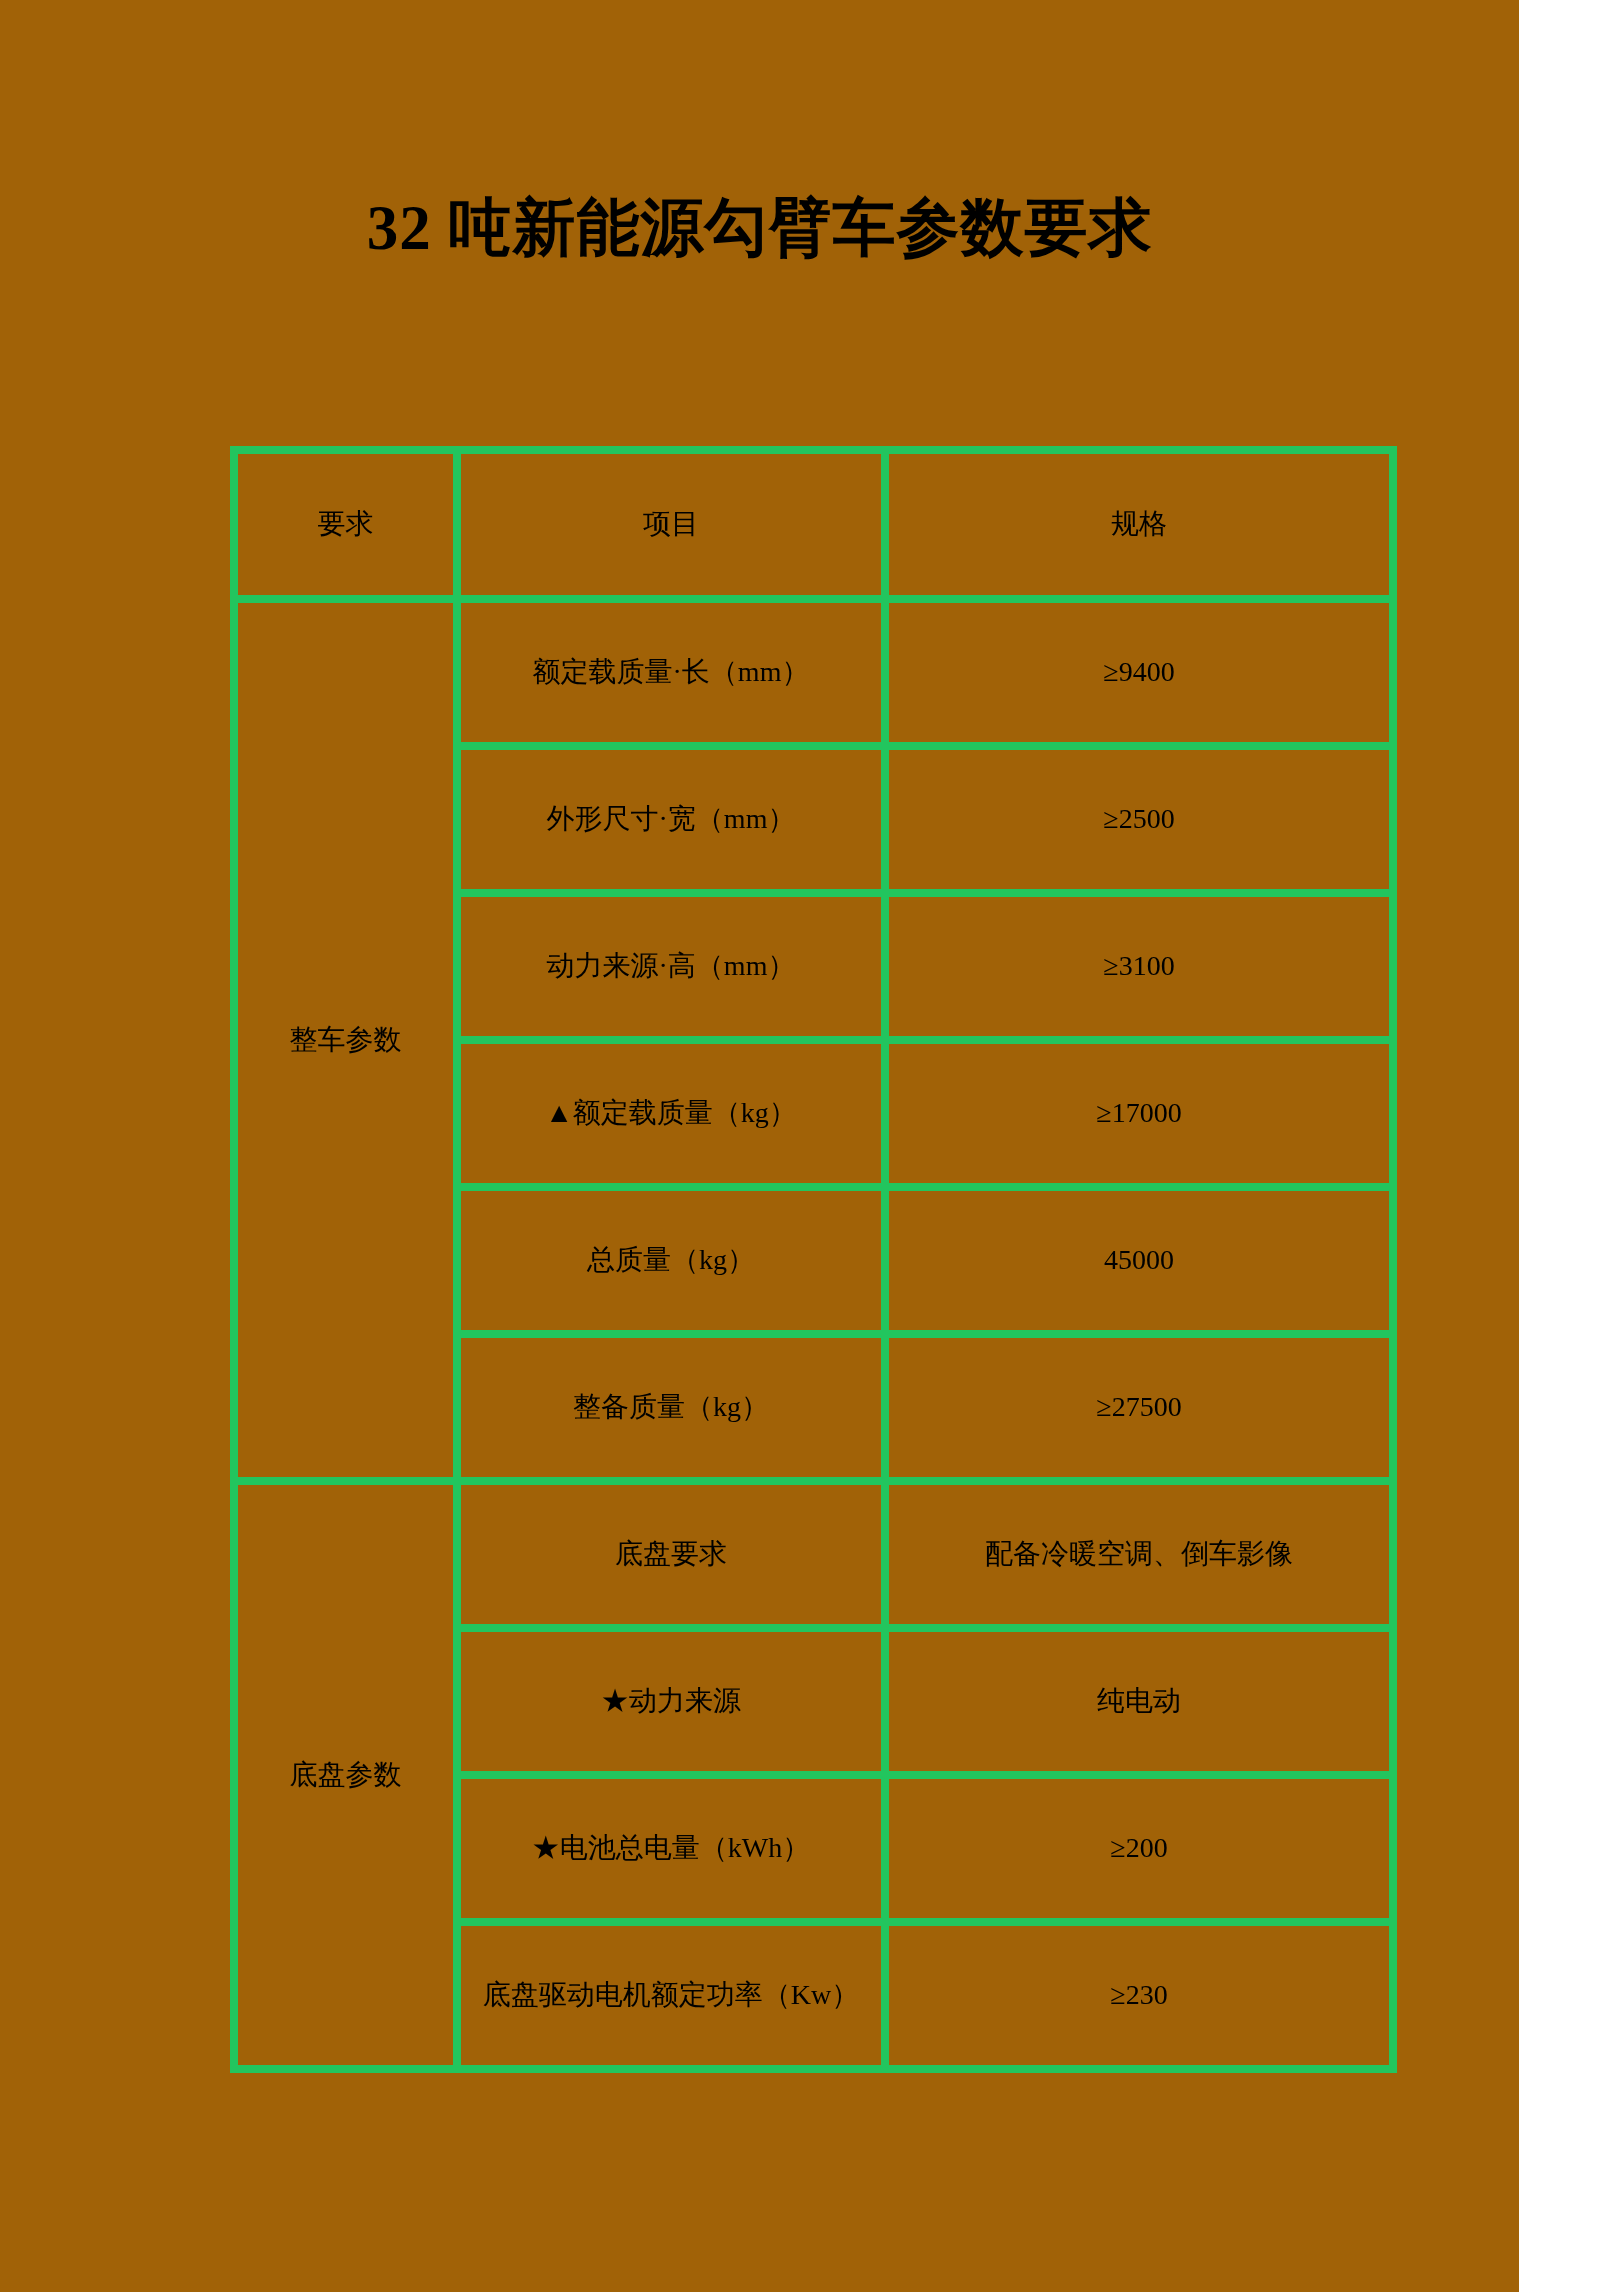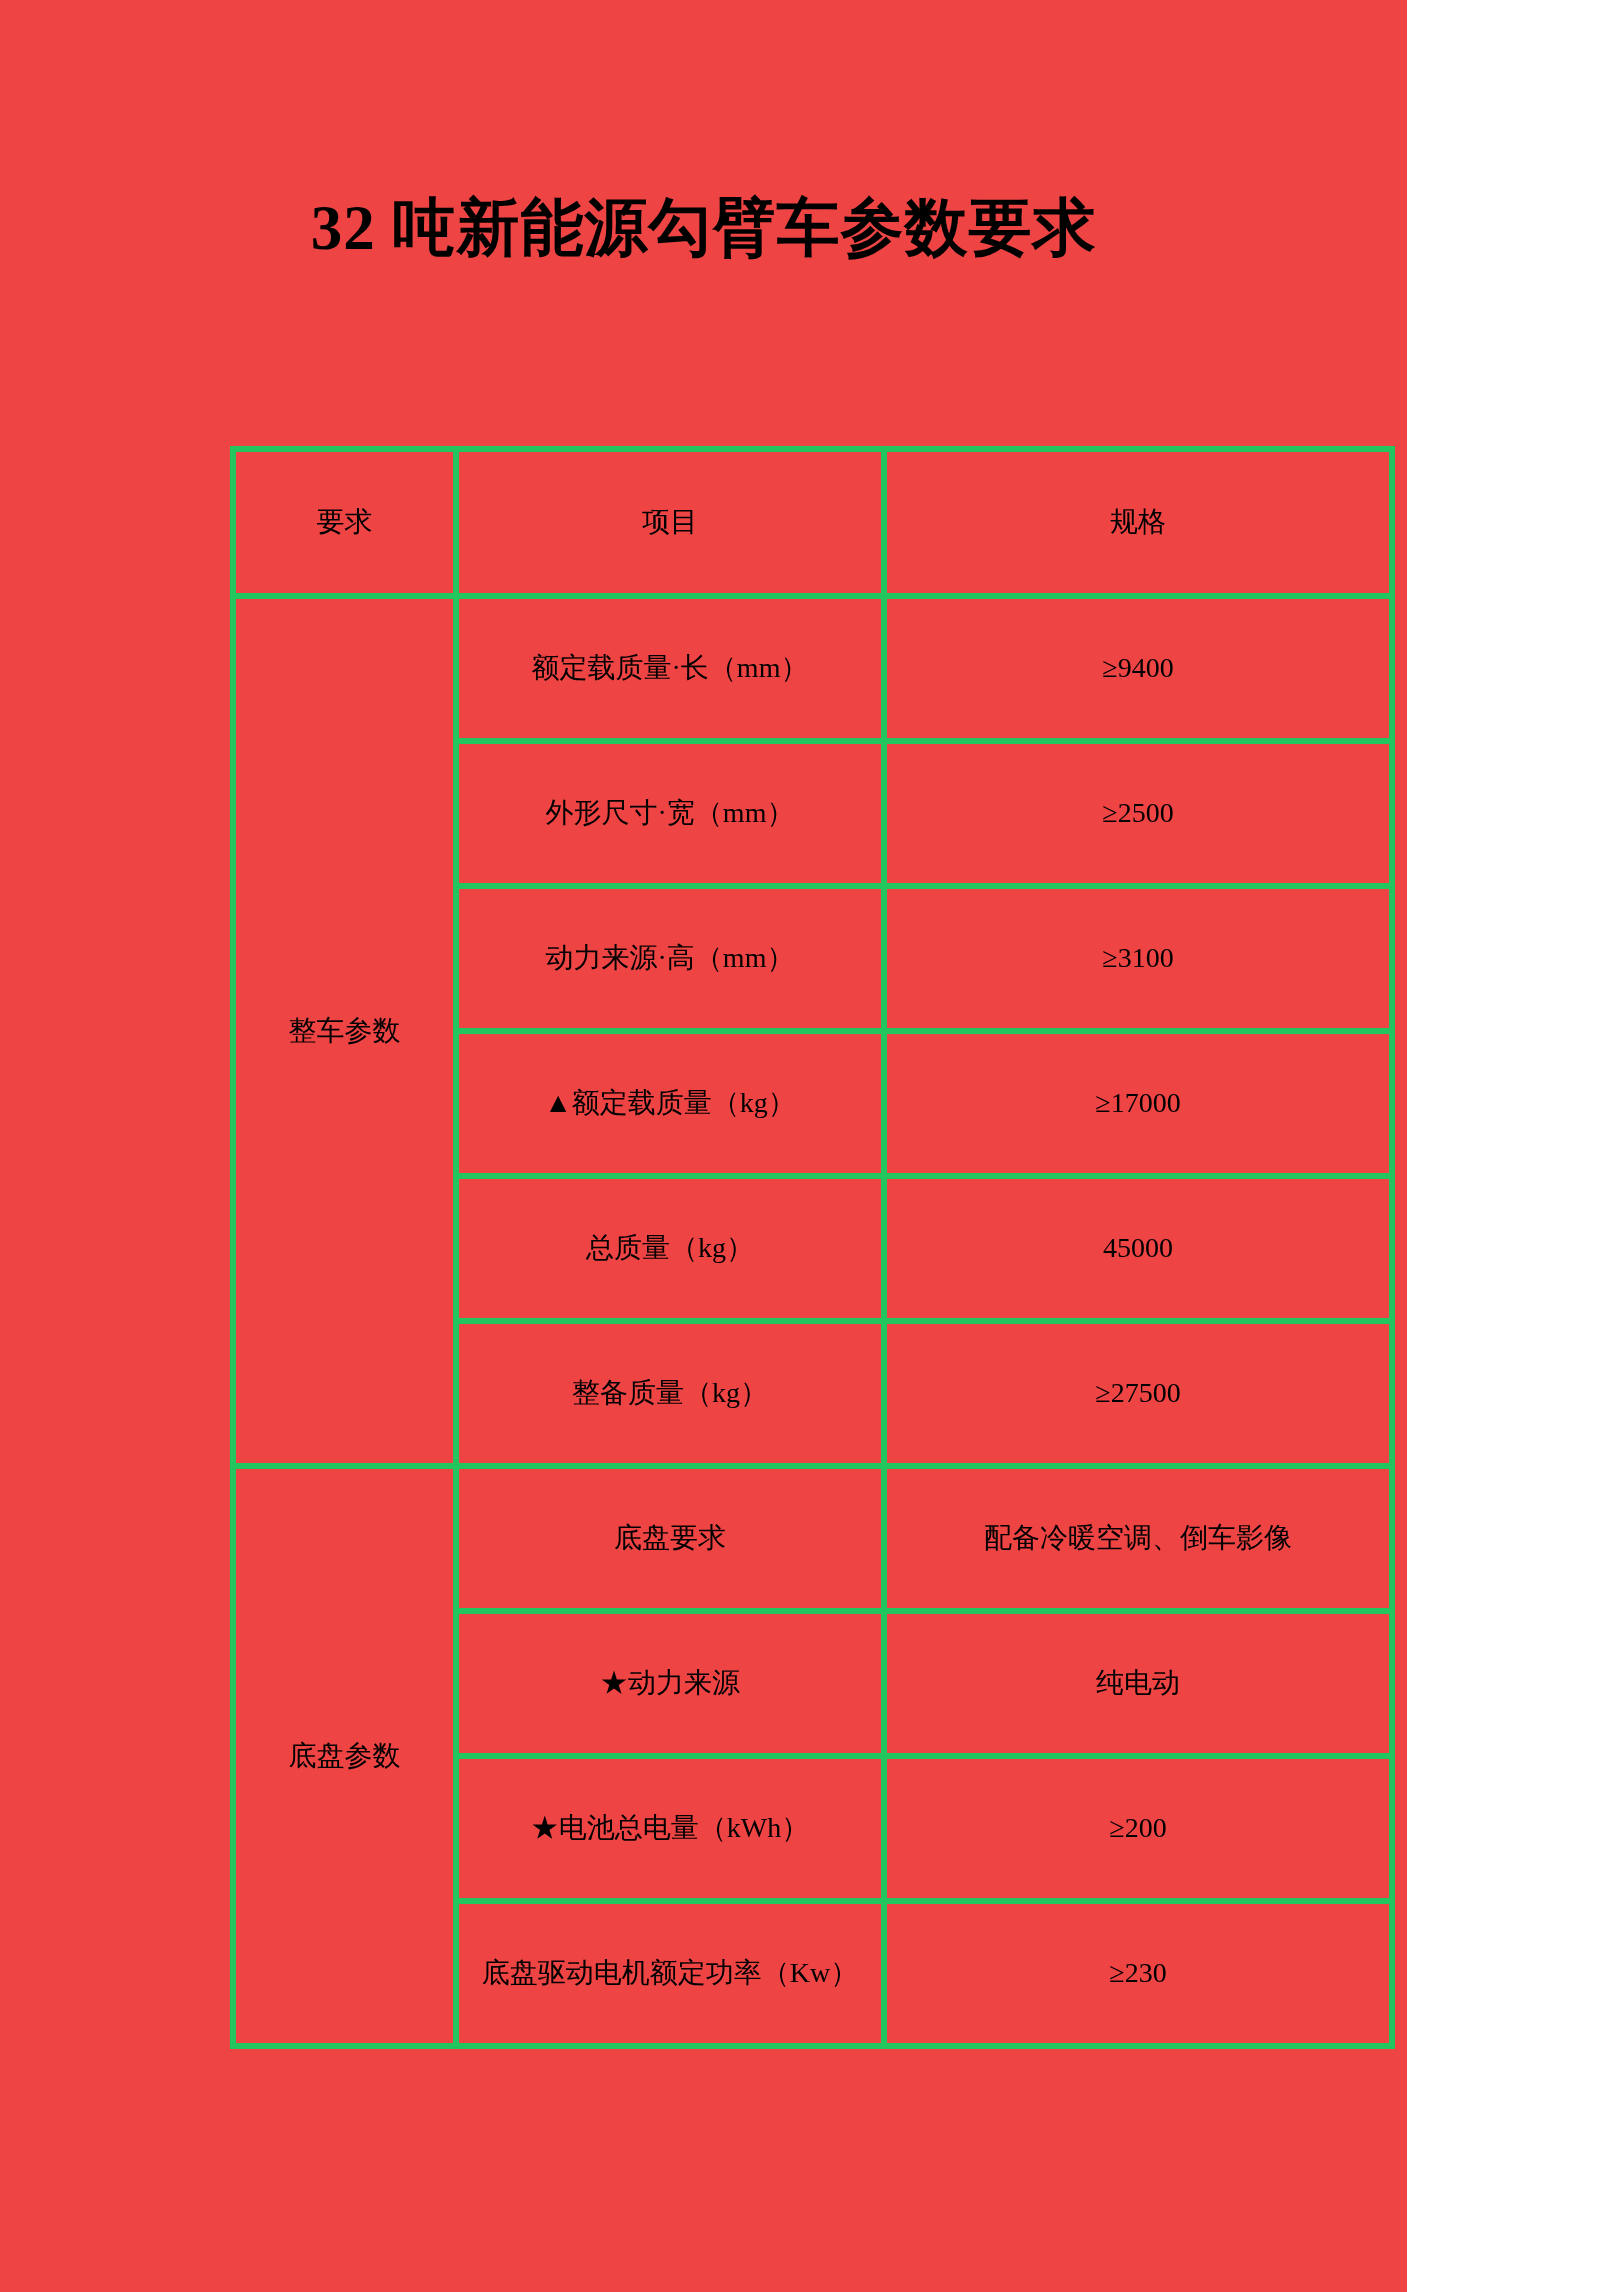--- a/index.html
+++ b/index.html
@@ -2,23 +2,23 @@
 <html><head>
 <meta charset="utf-8">
 <style>
   html, body {
     margin: 0;
     padding: 0;
     background: #ffffff;
   }
   .page {
     position: relative;
-    width: 1407px;
+    width: 1519px;
     height: 2293px;
-    background: #ef4444;
+    background: #a16207;
     color: #000000;
     font-family: "Liberation Serif", "DejaVu Serif", serif;
     overflow: hidden;
   }
   .doc-title {
     position: absolute;
     top: 192px;
     left: 0;
     width: 100%;
     text-align: center;
@@ -40,21 +40,21 @@
   table.spec-table {
     position: absolute;
     top: 446px;
     left: 230px;
     width: 1160px;
     table-layout: fixed;
     border-collapse: collapse;
     border: 4.9px solid #000000;
   }
   table.spec-table td {
-    border: 6px solid #22c55e;
+    border: 8px solid #22c55e;
     text-align: center;
     vertical-align: middle;
     font-size: 28px;
     line-height: 1.3;
     padding: 0 5.9px;
     font-family: "Liberation Serif", "DejaVu Serif", serif;
     overflow: hidden;
   }
   tr.header-row td {
     height: 141px;

